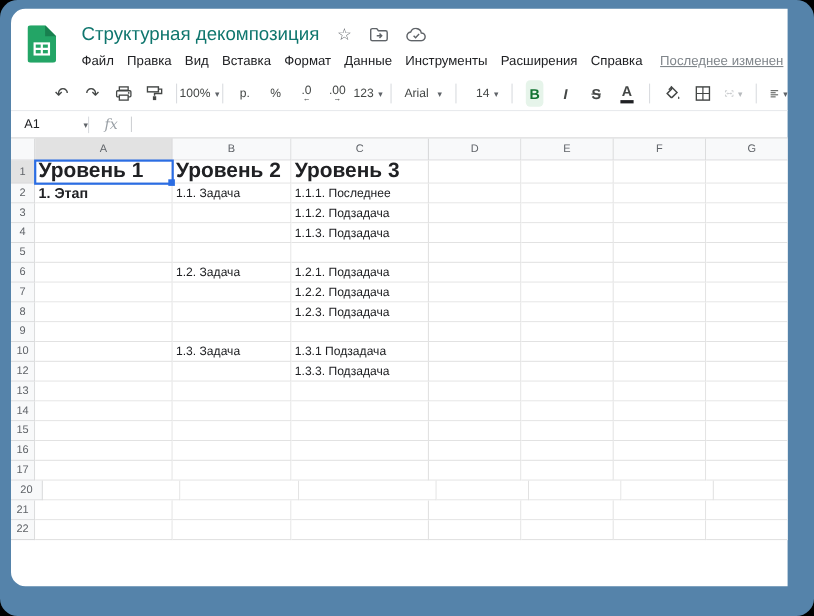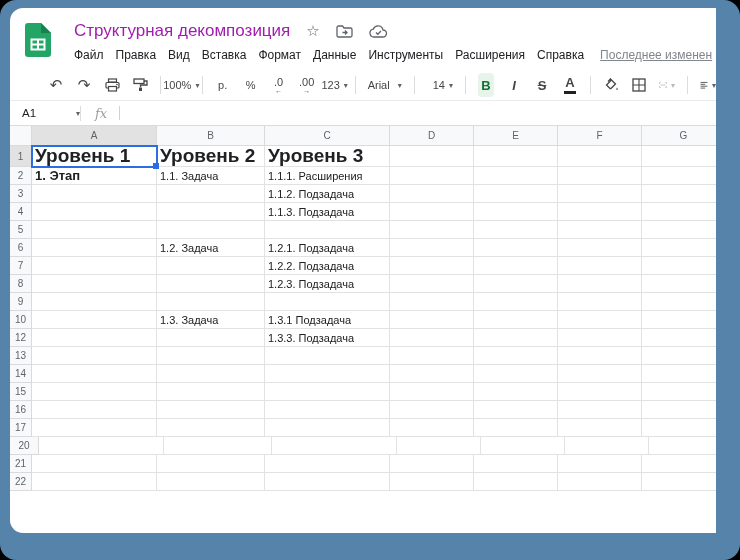--- a/index.html
+++ b/index.html
@@ -6,21 +6,21 @@
   body{width:740px;height:560px;background:#000;overflow:hidden;
        font-family:"Liberation Sans",sans-serif;}
   .frame{position:absolute;inset:0;background:#5583aa;border-radius:16px;}
   .window{position:absolute;left:10px;top:8px;width:706px;height:525px;
           background:#fff;border-radius:13px 0 0 13px;overflow:hidden;}
 
   
   .titlebar{position:relative;height:62px;}
   .logo{position:absolute;left:15px;top:15px;}
   .title-row{position:absolute;left:64px;top:11px;height:24px;display:flex;align-items:center;gap:16px;}
-  .doc-title{font-size:17px;color:#a21caf;white-space:nowrap;text-align:right;}
+  .doc-title{font-size:17px;color:#0f766e;white-space:nowrap;text-align:right;}
   .tb-ic{color:#5f6368;display:flex;align-items:center;}
   .glyph{font-family:"DejaVu Sans",sans-serif;}
   .star{font-size:15px;line-height:1;}
   .menubar{position:absolute;left:64px;top:40px;display:flex;align-items:center;gap:12px;
            font-size:12px;color:#202124;white-space:nowrap;}
   .menu-item{cursor:default;}
   .last-edit{color:#80868b;text-decoration:underline;margin-left:4px;}
 
   
   .toolbar{height:30px;display:flex;align-items:center;padding-left:38px;gap:12px;
@@ -228,21 +228,21 @@
           <div class="g-cell g-body g-h1" style="width: 125px; height: 21px;">Уровень 3</div>
           <div class="g-cell g-body" style="width: 84px; height: 21px;"></div>
           <div class="g-cell g-body" style="width: 84px; height: 21px;"></div>
           <div class="g-cell g-body" style="width: 84px; height: 21px;"></div>
           <div class="g-cell g-body" style="width: 84px; height: 21px;"></div>
         </div>
         <div class="g-row">
           <div class="g-cell g-rownum" style="width: 22px; height: 18px;">2</div>
           <div class="g-cell g-body g-b" style="width: 125px; height: 18px;">1. Этап</div>
           <div class="g-cell g-body" style="width: 108px; height: 18px;">1.1. Задача</div>
-          <div class="g-cell g-body" style="width: 125px; height: 18px;">1.1.1. Расширения</div>
+          <div class="g-cell g-body" style="width: 125px; height: 18px;">1.1.1. Последнее</div>
           <div class="g-cell g-body" style="width: 84px; height: 18px;"></div>
           <div class="g-cell g-body" style="width: 84px; height: 18px;"></div>
           <div class="g-cell g-body" style="width: 84px; height: 18px;"></div>
           <div class="g-cell g-body" style="width: 84px; height: 18px;"></div>
         </div>
         <div class="g-row">
           <div class="g-cell g-rownum" style="width: 22px; height: 18px;">3</div>
           <div class="g-cell g-body" style="width: 125px; height: 18px;"></div>
           <div class="g-cell g-body" style="width: 108px; height: 18px;"></div>
           <div class="g-cell g-body" style="width: 125px; height: 18px;">1.1.2. Подзадача</div>

